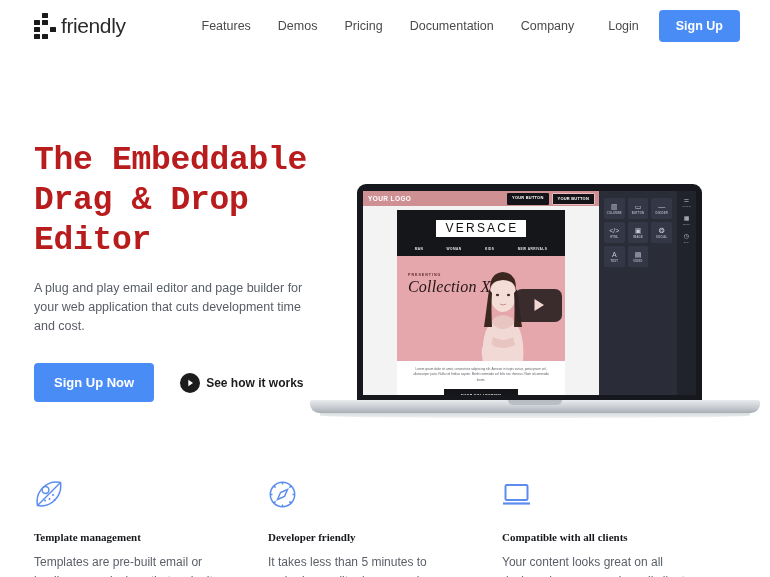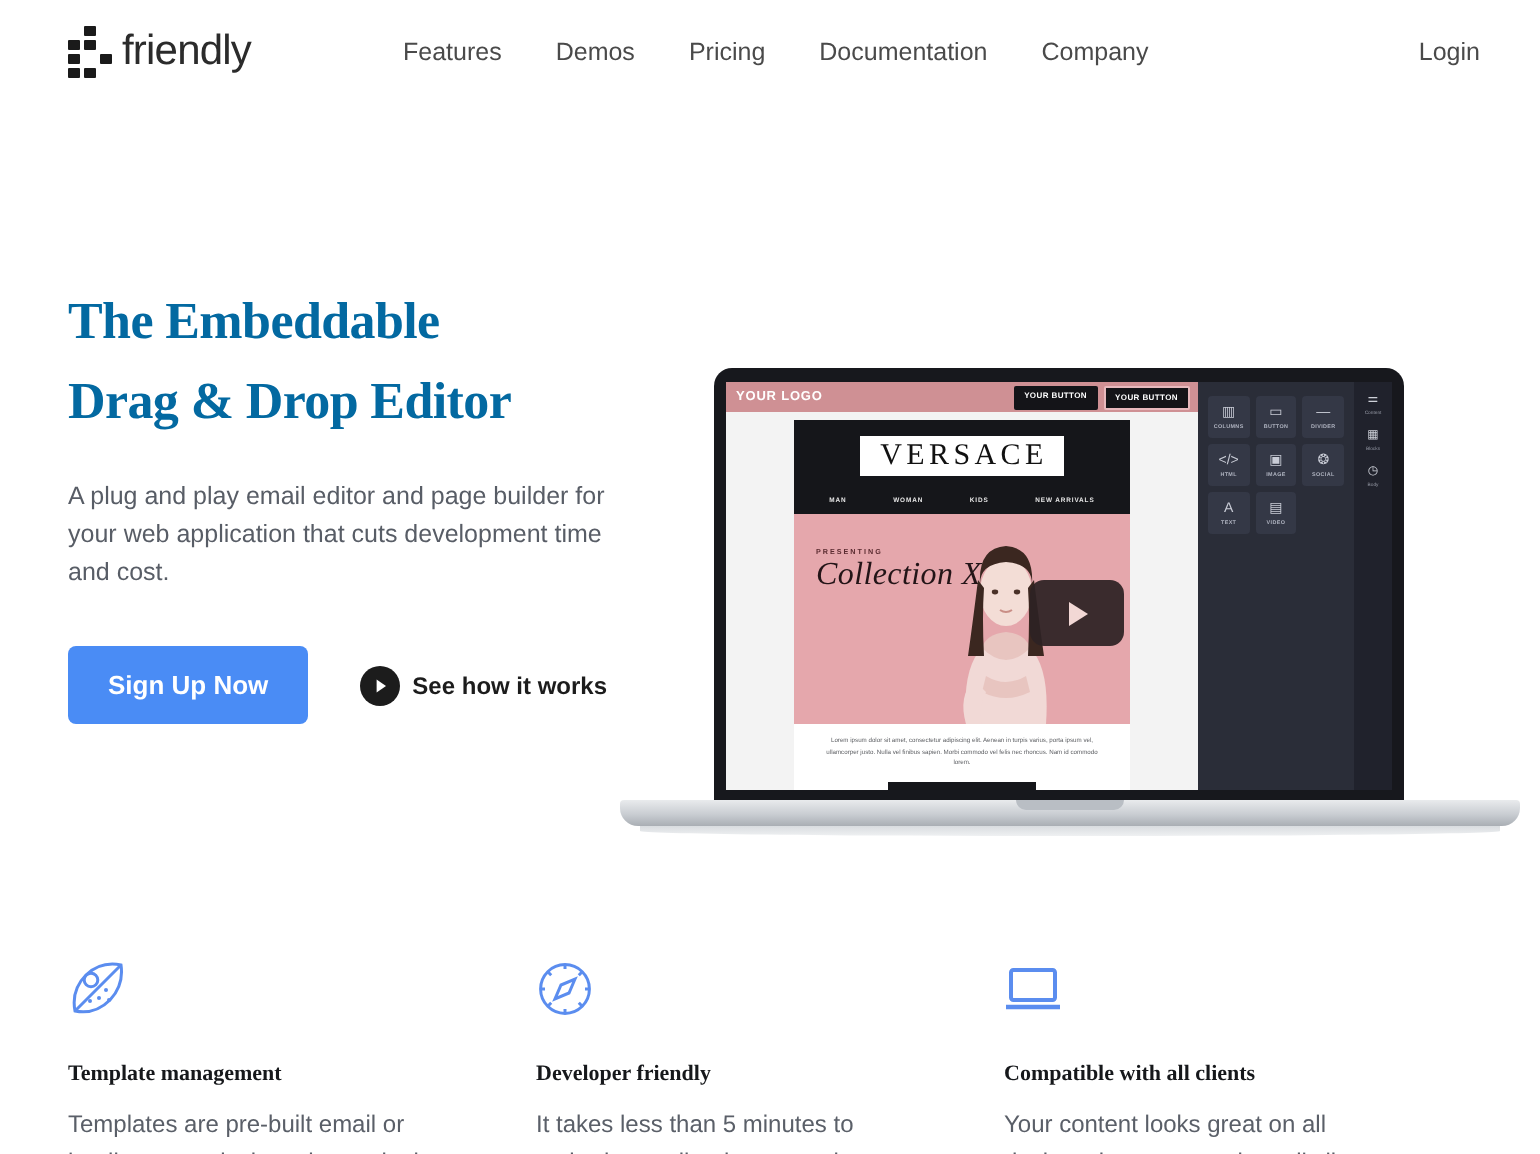--- a/index.html
+++ b/index.html
@@ -68,24 +68,24 @@
 
   
   .hero {
     display: flex;
     padding: 72px 0 0 0;
     position: relative;
     height: 410px;
   }
   .hero-left { width: 330px; padding-left: 34px; padding-top: 17px; }
   .headline {
-    font-family: Liberation Serif, serif;
-    font-size: 26px;
+    font-family: Liberation Mono, monospace;
+    font-size: 33px;
     line-height: 40px;
-    color: #0369a1;
+    color: #b91c1c;
     font-weight: 700;
     letter-spacing: -0.3px;
   }
   .subhead {
     margin-top: 18px;
     font-size: 12.5px;
     line-height: 19px;
     color: #585d66;
     max-width: 275px;
   }
@@ -193,22 +193,22 @@
     padding-top: 4px;
   }
   .email { width: 168px; background: #fff; }
   .email-hdr {
     background: #15161a; color: #fff;
     text-align: center; padding: 8px 0 6px;
   }
   .email-brand {
     display: inline-block;
     background: #fff; color: #111;
-    font-family: Liberation Serif, serif;
-    font-size: 15px; font-weight: 400; letter-spacing: 2.2px;
+    font-family: Liberation Sans, sans-serif;
+    font-size: 12px; font-weight: 400; letter-spacing: 2.2px;
     padding: 1.5px 8px 1.5px 10px;
   }
   .email-nav {
     background: #15161a;
     display: flex; justify-content: space-around;
     padding: 4px 6px 5px;
   }
   .email-nav span { color: #e6e6e6; font-size: 3.2px; letter-spacing: .45px; font-weight: 700; }
 
   .email-hero {
@@ -338,20 +338,21 @@
   <div class="nav-links">
     <a class="nav-link" href="#">Features</a>
     <a class="nav-link" href="#">Demos</a>
     <a class="nav-link" href="#">Pricing</a>
     <a class="nav-link" href="#">Documentation</a>
     <a class="nav-link" href="#">Company</a>
   </div>
 
   <div class="nav-right">
     <a class="login-link" href="#">Login</a>
+    <button class="signup-btn">Sign Up</button>
   </div>
 </div>
 
 <div class="hero">
 
   <div class="hero-left">
     <h1 class="headline">
       <span>The Embeddable</span><br>
       <span>Drag &amp; Drop Editor</span><br>
     </h1>

